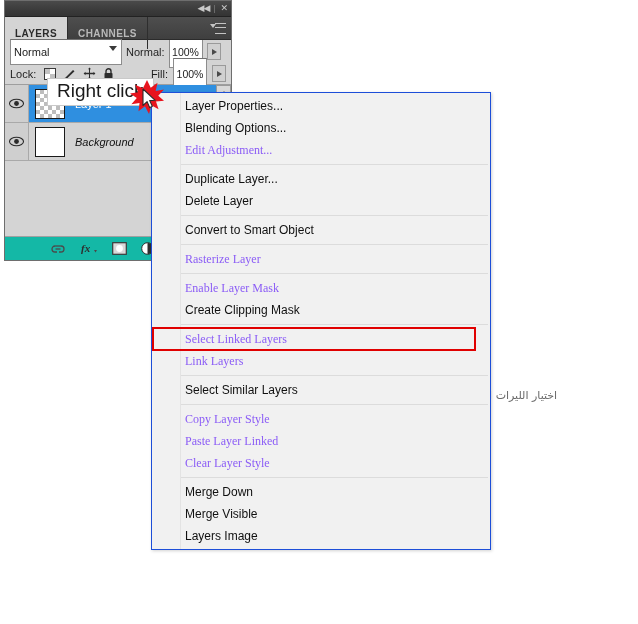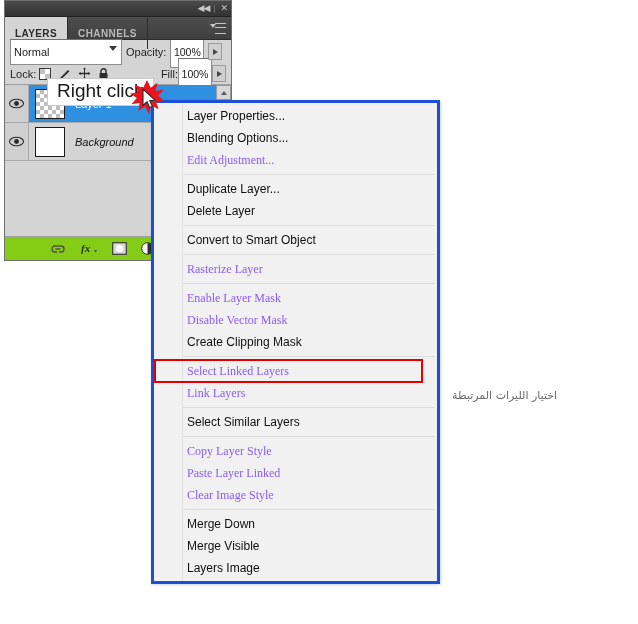--- a/index.html
+++ b/index.html
@@ -183,20 +183,21 @@
     border-bottom: 3.5px solid transparent;
     border-left: 5px solid #4a4a4a;
   }
 
   
   .lock-row {
     height: 21px;
     display: flex;
     align-items: center;
     padding: 0 5px;
+    gap: 5px;
     background: #d4d4d4;
     border-bottom: 1px solid #9e9e9e;
   }
   .lock-icons {
     display: flex;
     align-items: center;
     gap: 7px;
     margin-left: 3px;
   }
   .lock-ico { cursor: pointer; display:block; }
@@ -275,21 +276,21 @@
     border-bottom: 4px solid #5a5a5a;
   }
   .layer-empty {
     background: #d4d4d4;
     height: 72px;
   }
 
   
   .panel-footer {
     height: 23px;
-    background: #84cc16;
+    background: #14b8a6;
     border-top: 1px solid #a0a0a0;
     display: flex;
     align-items: center;
     justify-content: center;
     gap: 14px;
     position: absolute;
     left: 0; right: 0; bottom: 0;
   }
   .footer-ico { cursor: pointer; display:block; }
 
@@ -321,24 +322,24 @@
     top: 88px;
     width: 16px;
     height: 22px;
     z-index: 43;
   }
 
   
   #context-menu {
     position: absolute;
     left: 151px;
-    top: 100px;
-    width: 289px;
+    top: 92px;
+    width: 340px;
     background: #f1f1f1;
-    border: 3px solid #1d4ed8;
+    border: 1px solid #1d4ed8;
     box-sizing: border-box;
     z-index: 30;
     padding: 2px 0 2px 0;
     box-shadow: 1px 1px 3px rgba(0,0,0,0.18);
   }
   #context-menu::before {
     content: "";
     position: absolute;
     left: 0; top: 0; bottom: 0;
     width: 28px;
@@ -407,21 +408,21 @@
       <span class="caret"></span>
       <span class="bars"></span>
     </div>
   </div>
 
   <div class="blend-row">
     <div class="blend-select">
       <span>Normal</span>
       <span class="dd-caret"></span>
     </div>
-    <span class="field-label">Opacity:</span>
+    <span class="field-label">Normal:</span>
     <div class="num-field">100%</div>
     <div class="spin-btn"></div>
   </div>
 
   <div class="lock-row">
     <span class="field-label">Lock:</span>
     <span class="lock-icons">
       <svg class="lock-ico" width="12" height="12" viewBox="0 0 12 12">
         <rect x="0.5" y="0.5" width="11" height="11" fill="#fff" stroke="#3a3a3a"></rect>
         <rect x="1" y="1" width="5" height="5" fill="#c2c2c2"></rect>
@@ -524,34 +525,33 @@
   <div class="menu-item">Delete Layer</div>
   <div class="menu-sep"></div>
 
   <div class="menu-item">Convert to Smart Object</div>
   <div class="menu-sep"></div>
 
   <div class="menu-item disabled">Rasterize Layer</div>
   <div class="menu-sep"></div>
 
   <div class="menu-item disabled">Enable Layer Mask</div>
-  <div class="menu-item disabled">Disable Vector Mask</div>
   <div class="menu-item">Create Clipping Mask</div>
   <div class="menu-sep"></div>
 
   <div class="menu-item disabled highlighted">Select Linked Layers</div>
   <div class="menu-item disabled">Link Layers</div>
   <div class="menu-sep"></div>
 
   <div class="menu-item">Select Similar Layers</div>
   <div class="menu-sep"></div>
 
   <div class="menu-item disabled">Copy Layer Style</div>
   <div class="menu-item disabled">Paste Layer Linked</div>
-  <div class="menu-item disabled">Clear Image Style</div>
+  <div class="menu-item disabled">Clear Layer Style</div>
   <div class="menu-sep"></div>
 
   <div class="menu-item">Merge Down</div>
   <div class="menu-item">Merge Visible</div>
   <div class="menu-item">Layers Image</div>
 
 </div>
 
 <div id="arabic-caption">اختيار الليرات المرتبطة</div>
 

